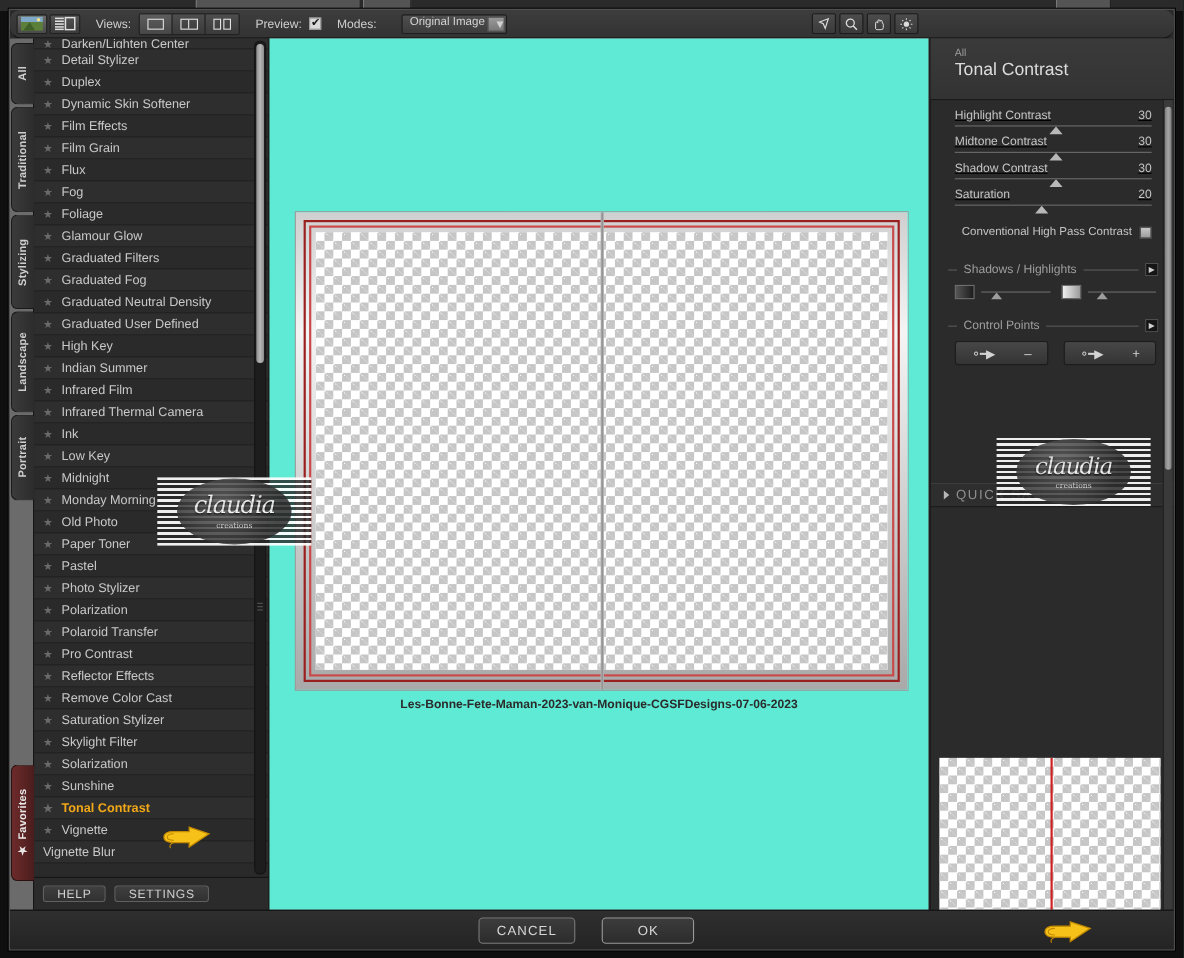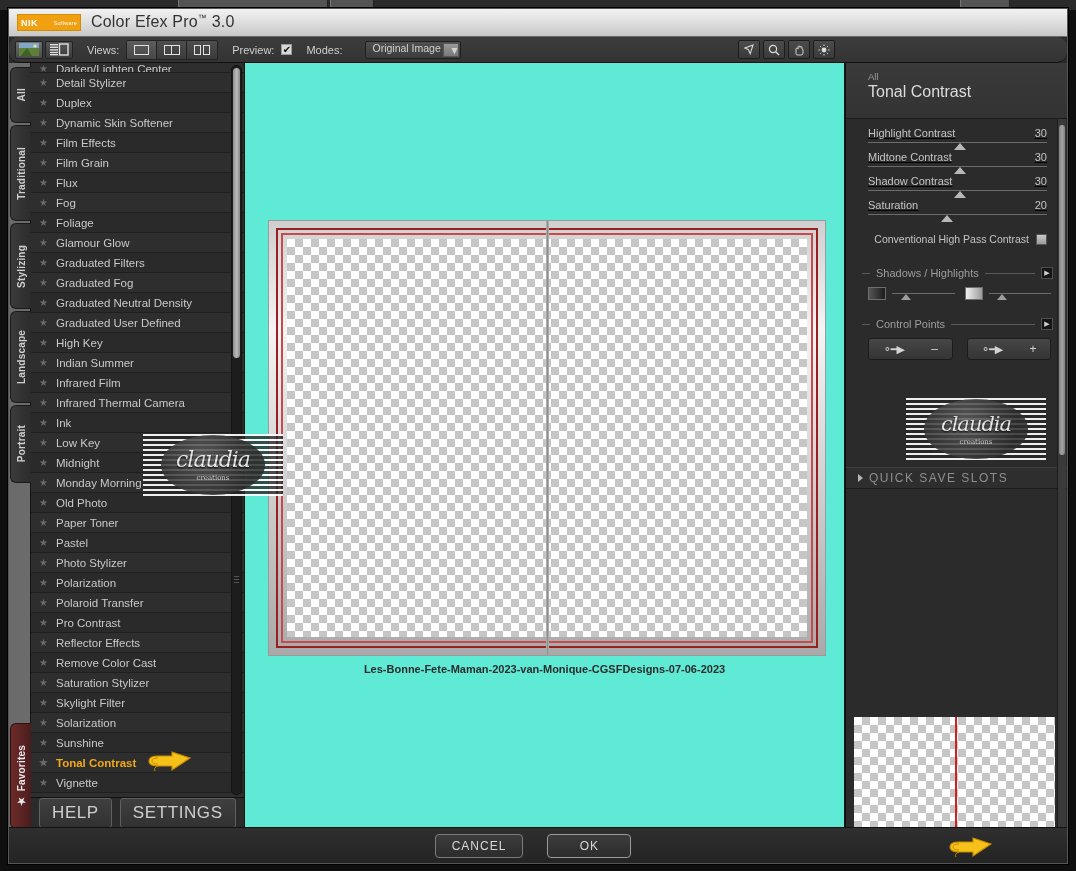--- a/index.html
+++ b/index.html
@@ -208,24 +208,24 @@
   .list-sb .grip i {
     display:block; height:1px; background:#555; margin:2px 0;
   }
 
   .list-bottom {
     height:30px; flex:0 0 30px;
     background:#2b2b2b; border-top:1px solid #111;
     display:flex; align-items:center; gap:8px; padding-left:8px;
   }
   .flat-btn {
-    height:30px; padding:0 12px;
+    height:15px; padding:0 12px;
     background:linear-gradient(to bottom,#3f3f3f,#313131);
     border:1px solid #606060; border-radius:3px;
-    color:#cfcfcf; font-size:17px; letter-spacing:0.6px;
+    color:#cfcfcf; font-size:11px; letter-spacing:0.6px;
     display:flex; align-items:center; justify-content:center;
   }
 
   
   .preview-col {
     flex:1 1 auto; display:flex; flex-direction:column; min-width:0;
     background:#8b8b8b;
     border-right:1px solid #151515;
   }
   .preview-area {
@@ -459,30 +459,20 @@
 
   <div class="desktop-edge"></div>
   <div class="behind-bar">
     <div class="seg" style="left:178px;width:150px;"></div>
     <div class="seg" style="left:330px;width:44px;"></div>
     <div class="seg" style="left:960px;width:50px;"></div>
   </div>
 
   <div class="window">
 
-    <div class="titlebar">
-      <div class="nik-logo">
-        <span class="nik">NIK</span>
-        <span class="sw">Software</span>
-      </div>
-      <div class="app-title">
-        <span>Color Efex Pro</span><sup>™</sup>
-        <span>3.0</span>
-      </div>
-    </div>
 
     <div class="toolbar">
       <div class="tb-group">
         <div class="tb-btn lit">
           <svg width="20" height="13" viewBox="0 0 20 13">
               <rect x="0" y="0" width="20" height="13" fill="#5c7f3a"></rect>
               <rect x="0" y="0" width="20" height="5" fill="#7fa8c8"></rect>
               <polygon points="2,13 8,5 13,13" fill="#3f6028"></polygon>
               <circle cx="16" cy="3" r="1.6" fill="#f2e08a"></circle>
             </svg>

